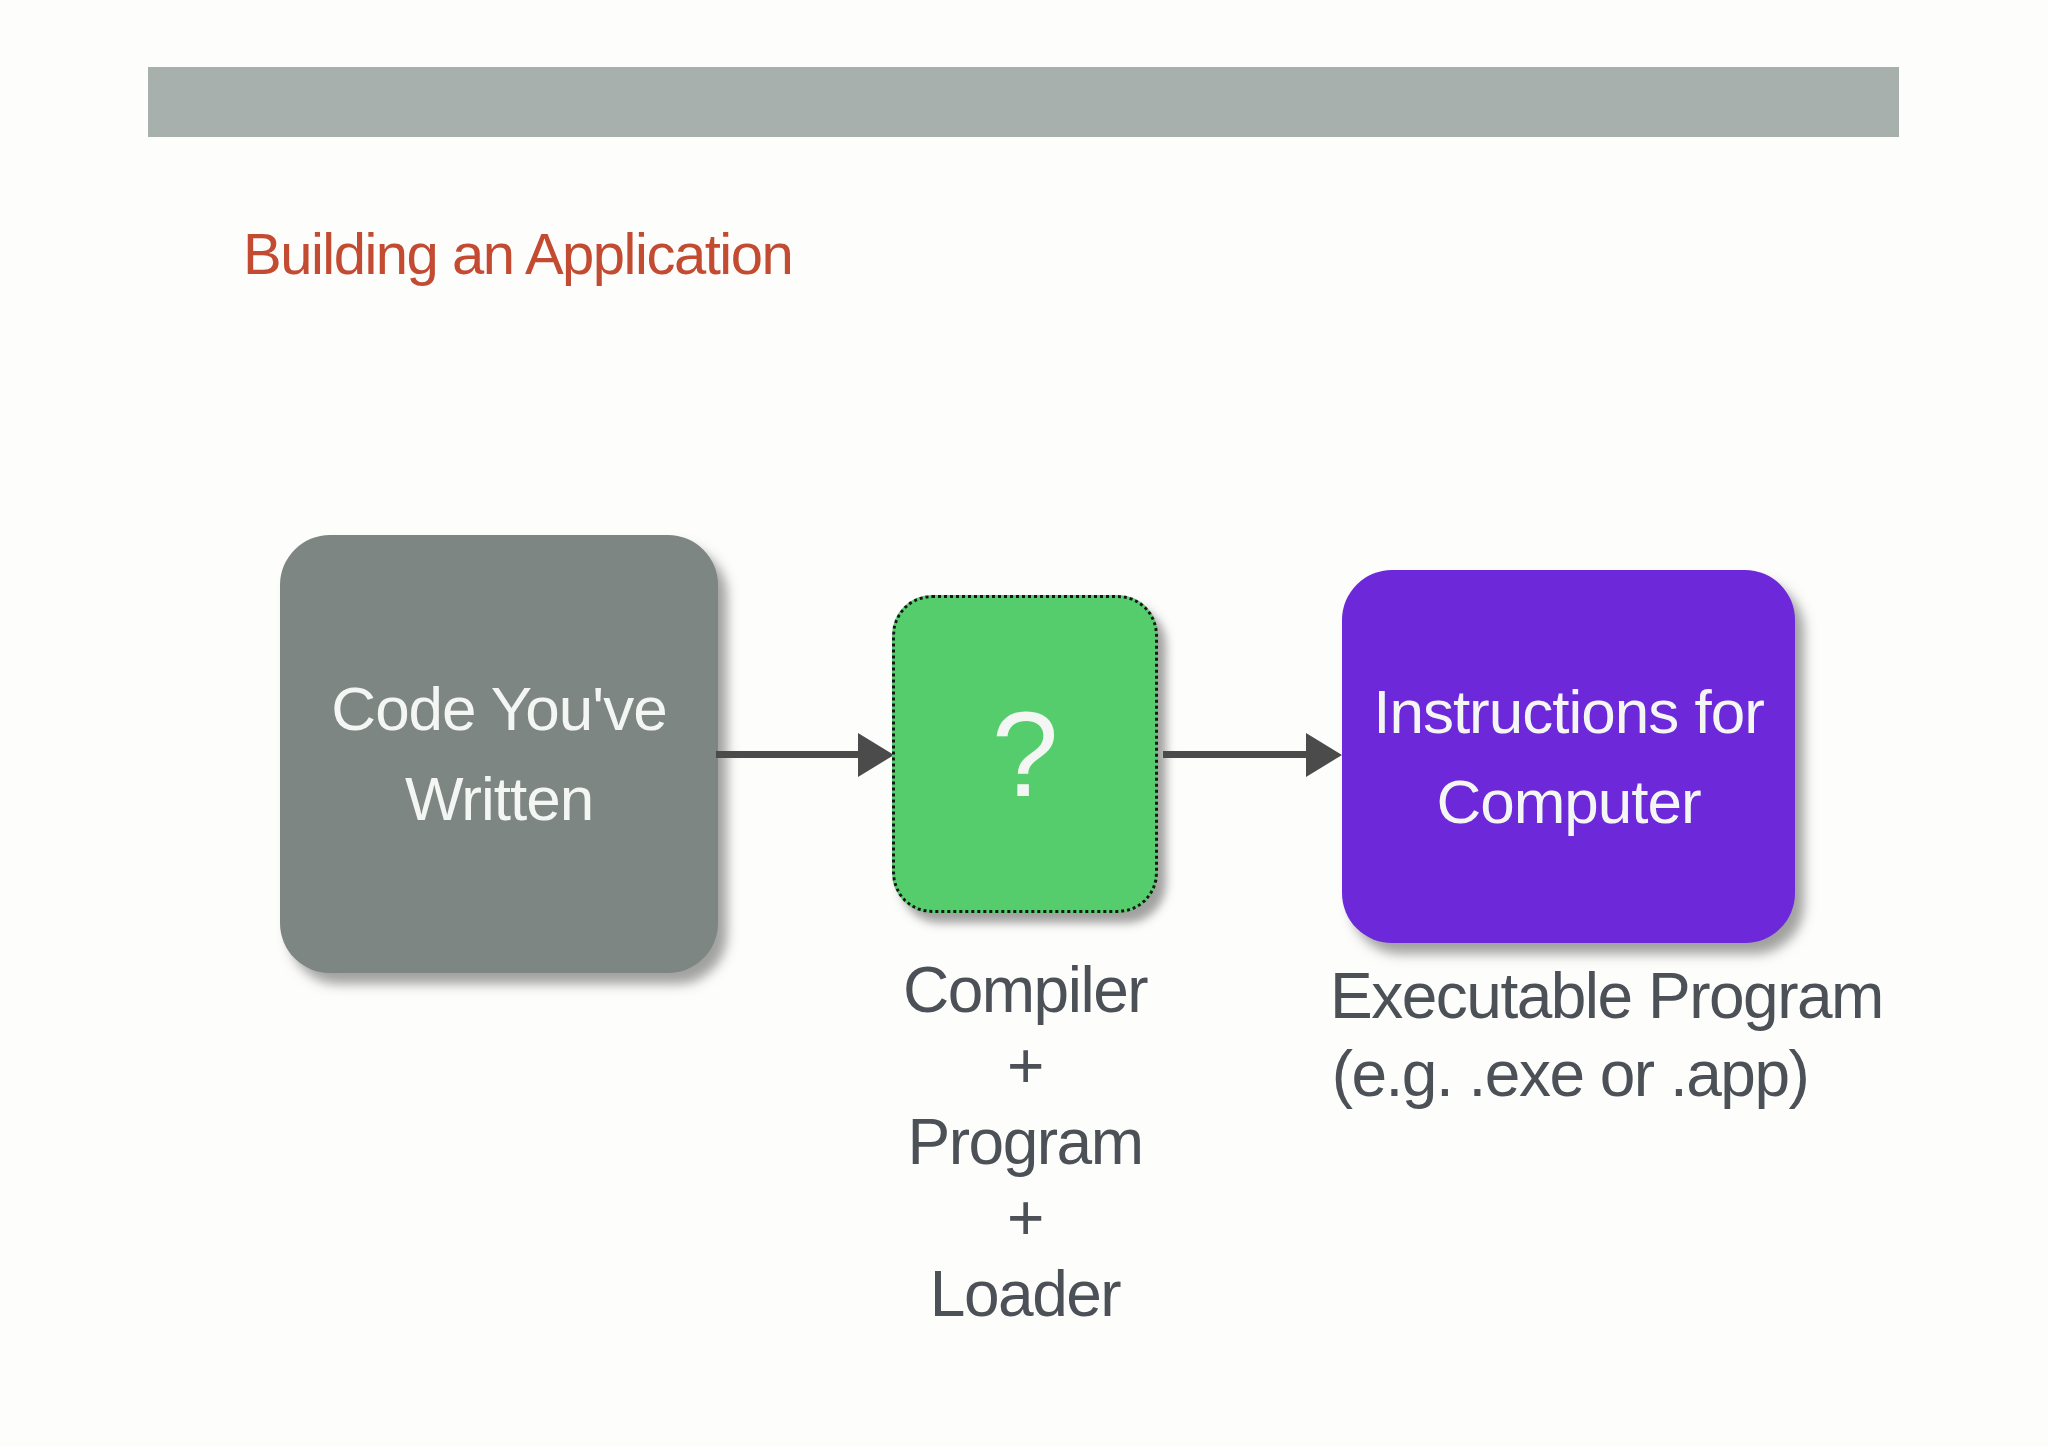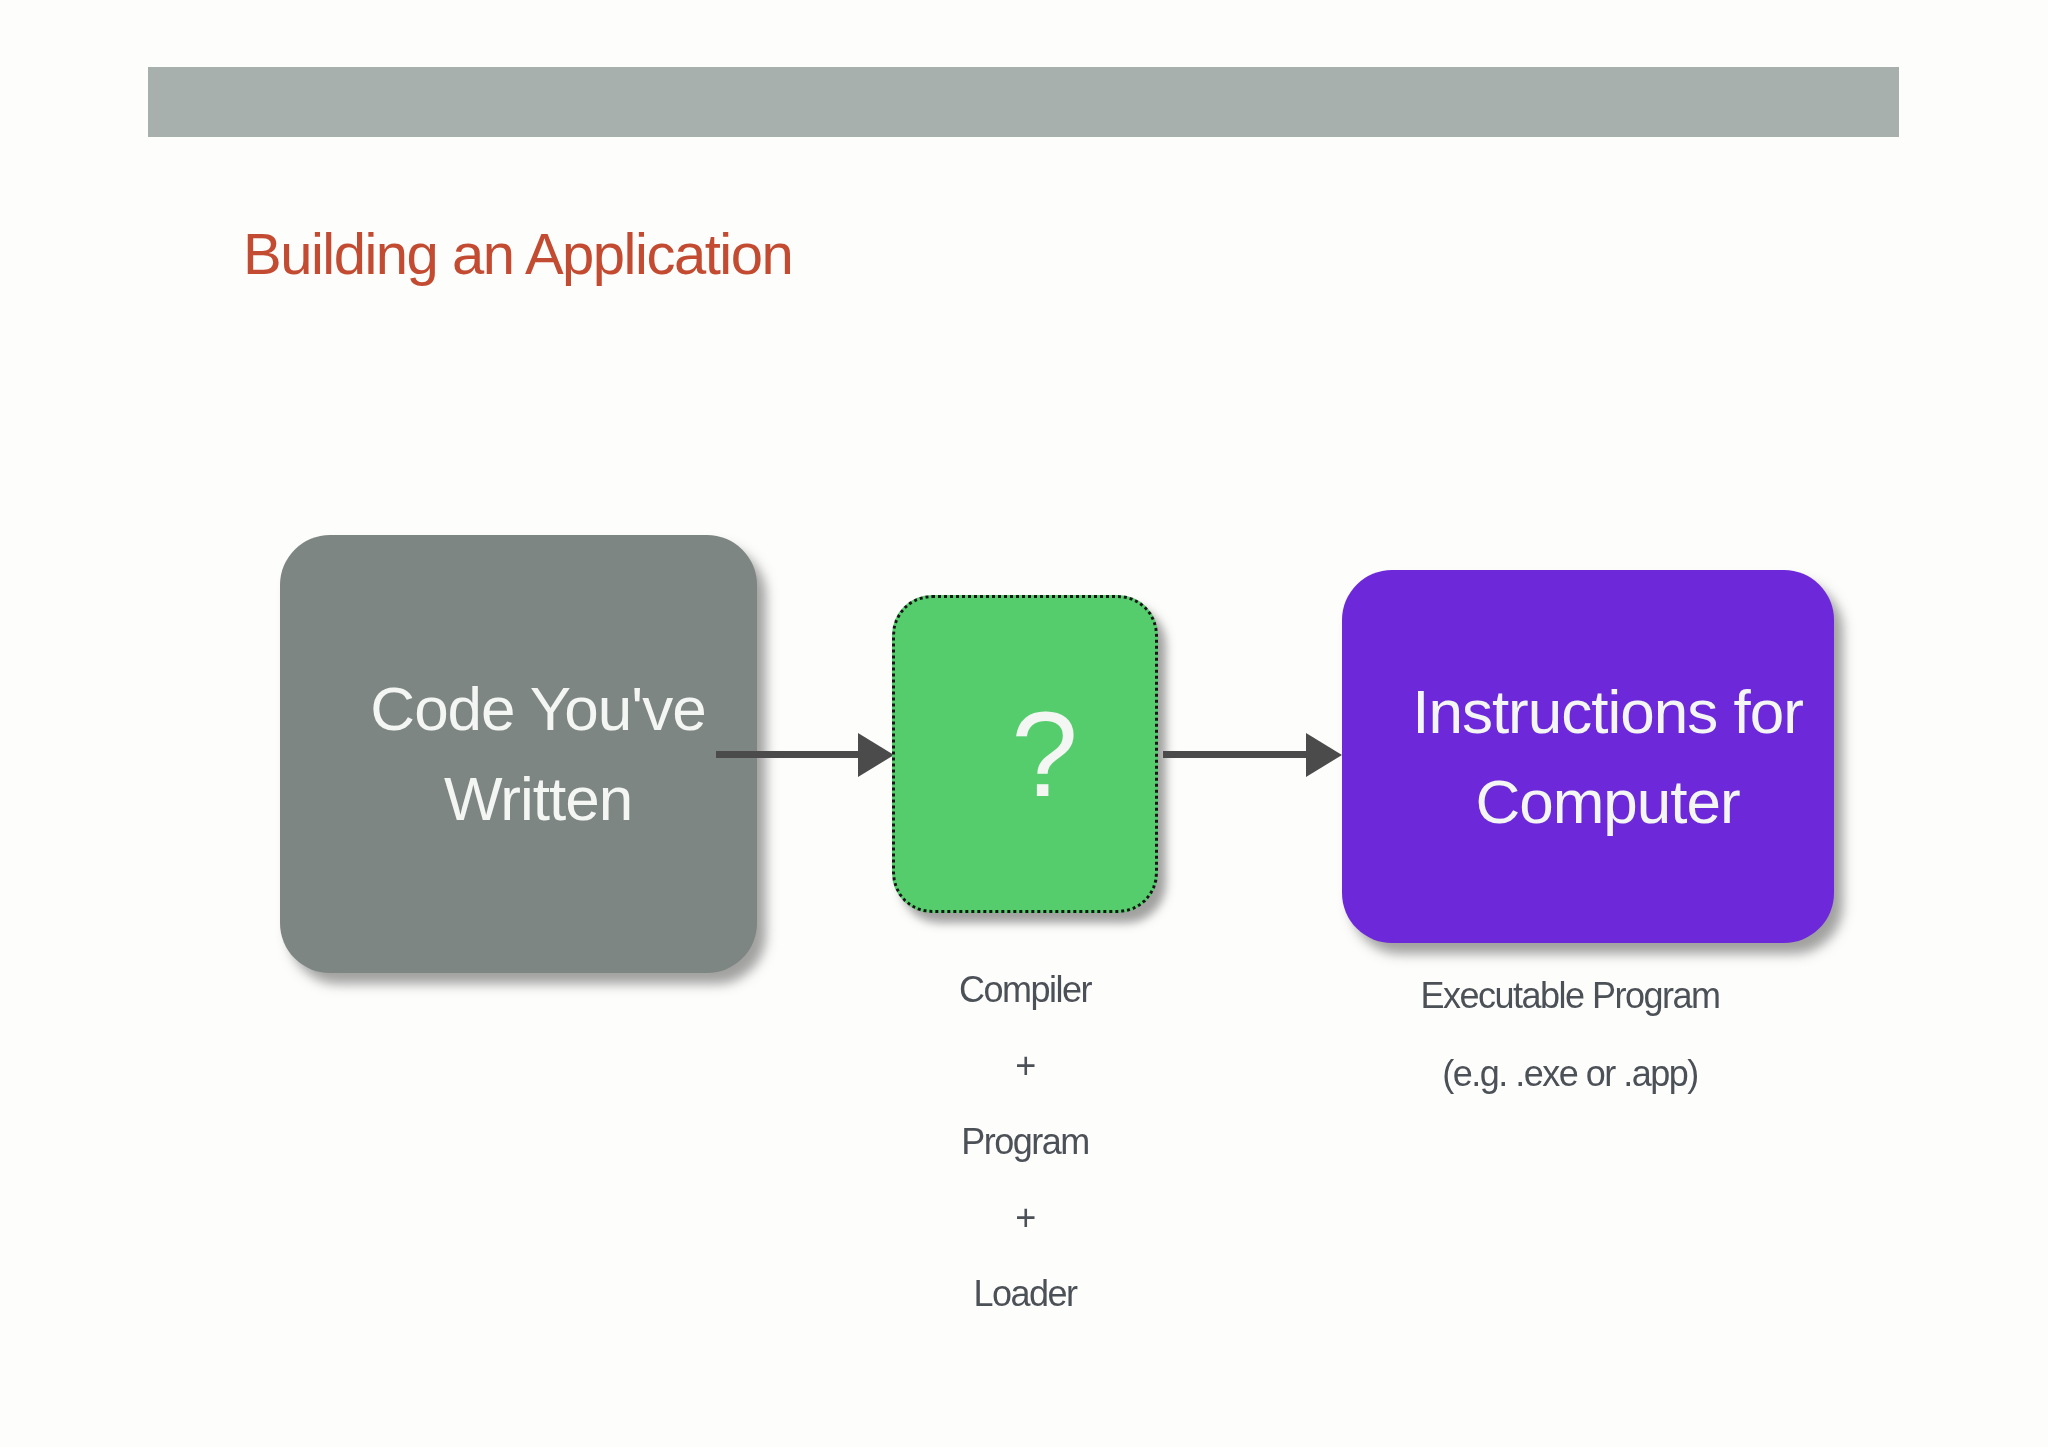--- a/index.html
+++ b/index.html
@@ -28,21 +28,20 @@
   }
   .node {
     position: absolute;
     display: flex;
     flex-direction: column;
     align-items: center;
     justify-content: center;
     text-align: center;
     color: #f4f6f4;
     box-shadow: 9px 11px 12px rgba(70,70,70,0.5);
-    padding-left: 39px;
   }
   .node-label-line {
     display: block;
     font-size: 62px;
     letter-spacing: -1px;
     line-height: 90px;
     white-space: nowrap;
   }
   .node-source {
     left: 280px; top: 535px;
@@ -80,21 +79,21 @@
     border-bottom: 22px solid transparent;
     border-left: 36px solid transparent;
   }
   .arrow1-shaft { left: 716px; width: 144px; }
   .arrow1-head  { left: 858px; }
   .arrow2-shaft { left: 1163px; width: 145px; }
   .arrow2-head  { left: 1306px; }
   .caption {
     position: absolute;
     text-align: center;
-    font-size: 36px;
+    font-size: 64px;
     letter-spacing: -1.5px;
   }
   .caption-line { display: block; white-space: nowrap; }
   .caption-transform {
     left: 825px; top: 952px;
     width: 400px;
     line-height: 76px;
   }
   .caption-result {
     left: 1330px; top: 957px;

